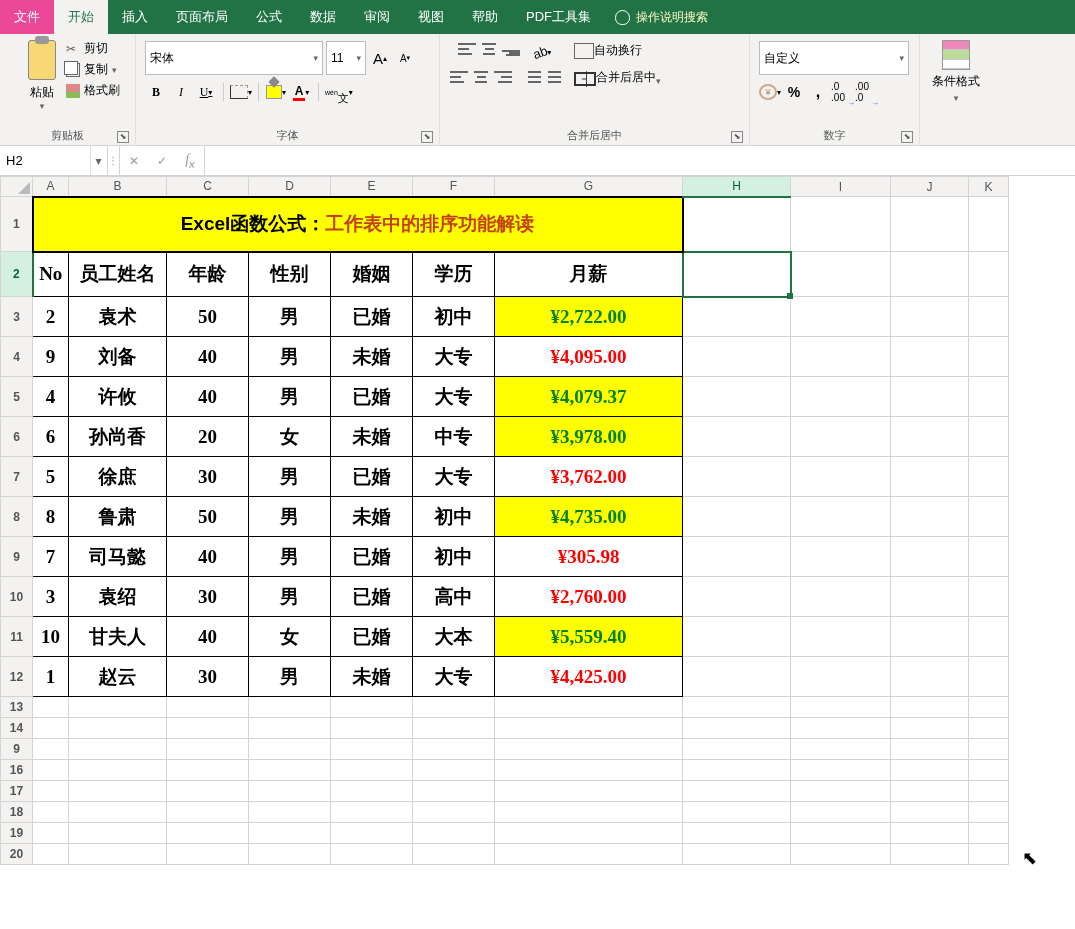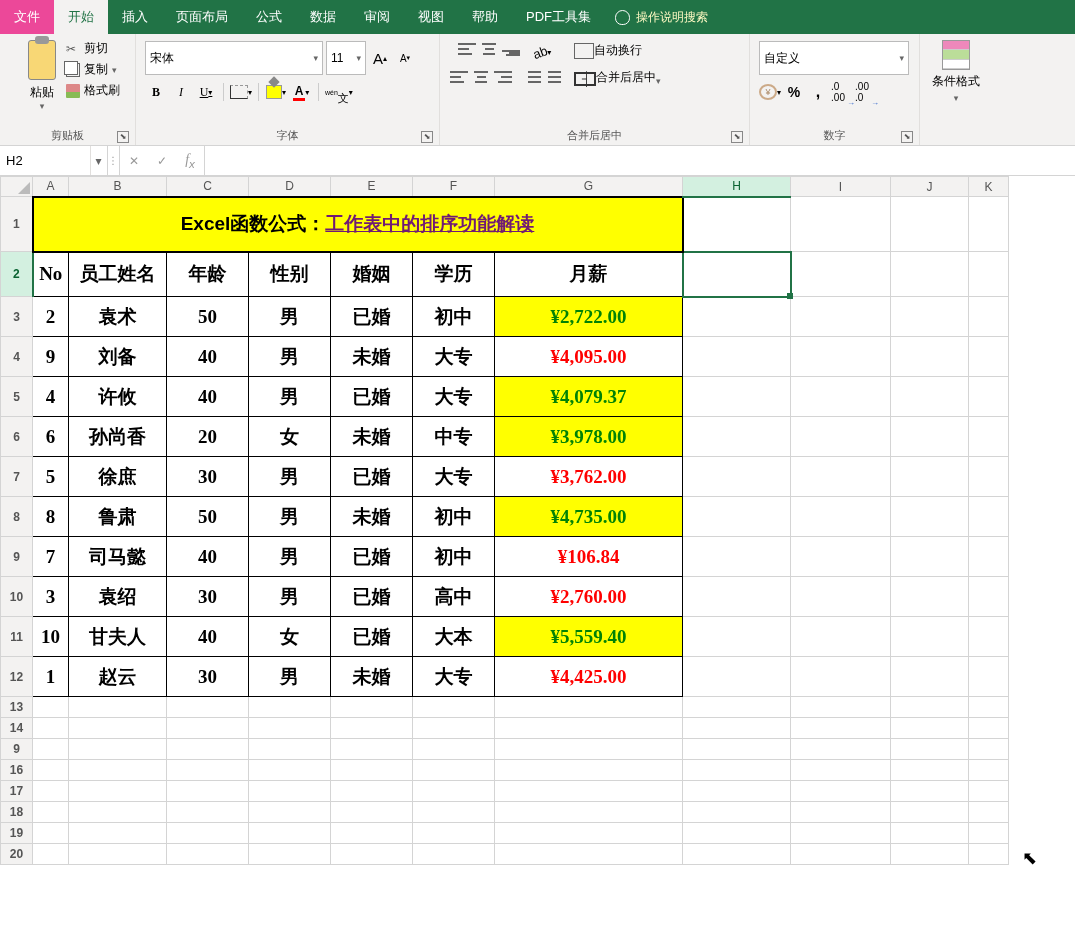--- a/index.html
+++ b/index.html
@@ -100,21 +100,21 @@
 .colhdr th.active { background: #d3f0e0; color:#0a6332; border-bottom:2px solid #217346; }
 .rowhdr { background:#f3f2f1; width:32px; text-align:center; font-size:12px; color:#555; }
 .rowhdr.active { background:#d3f0e0; color:#0a6332; border-right:2px solid #217346; }
 .selectall { background:#f3f2f1; position:relative; }
 .selectall::after { content:""; position:absolute; right:2px; bottom:2px; border:6px solid transparent; border-right-color:#bbb; border-bottom-color:#bbb; }
 td.cell { height:21px; background:#fff; }
 
 
 .title-merged { background:#ffff00; text-align:center; font-size:19px; font-family:"SimSun","宋体",serif; font-weight:bold; height:55px; border:2px solid #000 !important; }
 .title-merged .p1 { color:#000; }
-.title-merged .p2 { color:#701a75;text-decoration:underline; }
+.title-merged .p2 { color:#c2410c; }
 .hdr-cell { font-size:19px; font-family:"SimSun","宋体",serif; font-weight:bold; text-align:center; height:45px; border:1.5px solid #000 !important; }
 .data-cell { font-size:19px; font-family:"SimSun","宋体",serif; font-weight:bold; text-align:center; height:40px; border:1.5px solid #000 !important; }
 .salary { font-family:"Times New Roman",serif; }
 .hl { background:#ffff00; color:#008205; }
 .nohl { color:#ff0000; }
 .selected-cell { border:2px solid #217346 !important; position:relative; }
 .selected-cell::after { content:""; position:absolute; right:-3px; bottom:-3px; width:6px; height:6px; background:#217346; }
 
 .cursor-arrow { position:fixed; left:1022px; top:847px; font-size:18px; color:#000; pointer-events:none; }
 </style>
@@ -479,21 +479,21 @@
       </tbody>
       <tbody>
         <tr style="height:40px">
           <th class="rowhdr">9</th>
           <td class="data-cell">7</td>
           <td class="data-cell">司马懿</td>
           <td class="data-cell">40</td>
           <td class="data-cell">男</td>
           <td class="data-cell">已婚</td>
           <td class="data-cell">初中</td>
-          <td class="data-cell salary nohl">¥106.84</td>
+          <td class="data-cell salary nohl">¥305.98</td>
           <td class="cell"></td>
           <td class="cell"></td>
           <td class="cell"></td>
           <td class="cell"></td>
         </tr>
       </tbody>
       <tbody>
         <tr style="height:40px">
           <th class="rowhdr">10</th>
           <td class="data-cell">3</td>

